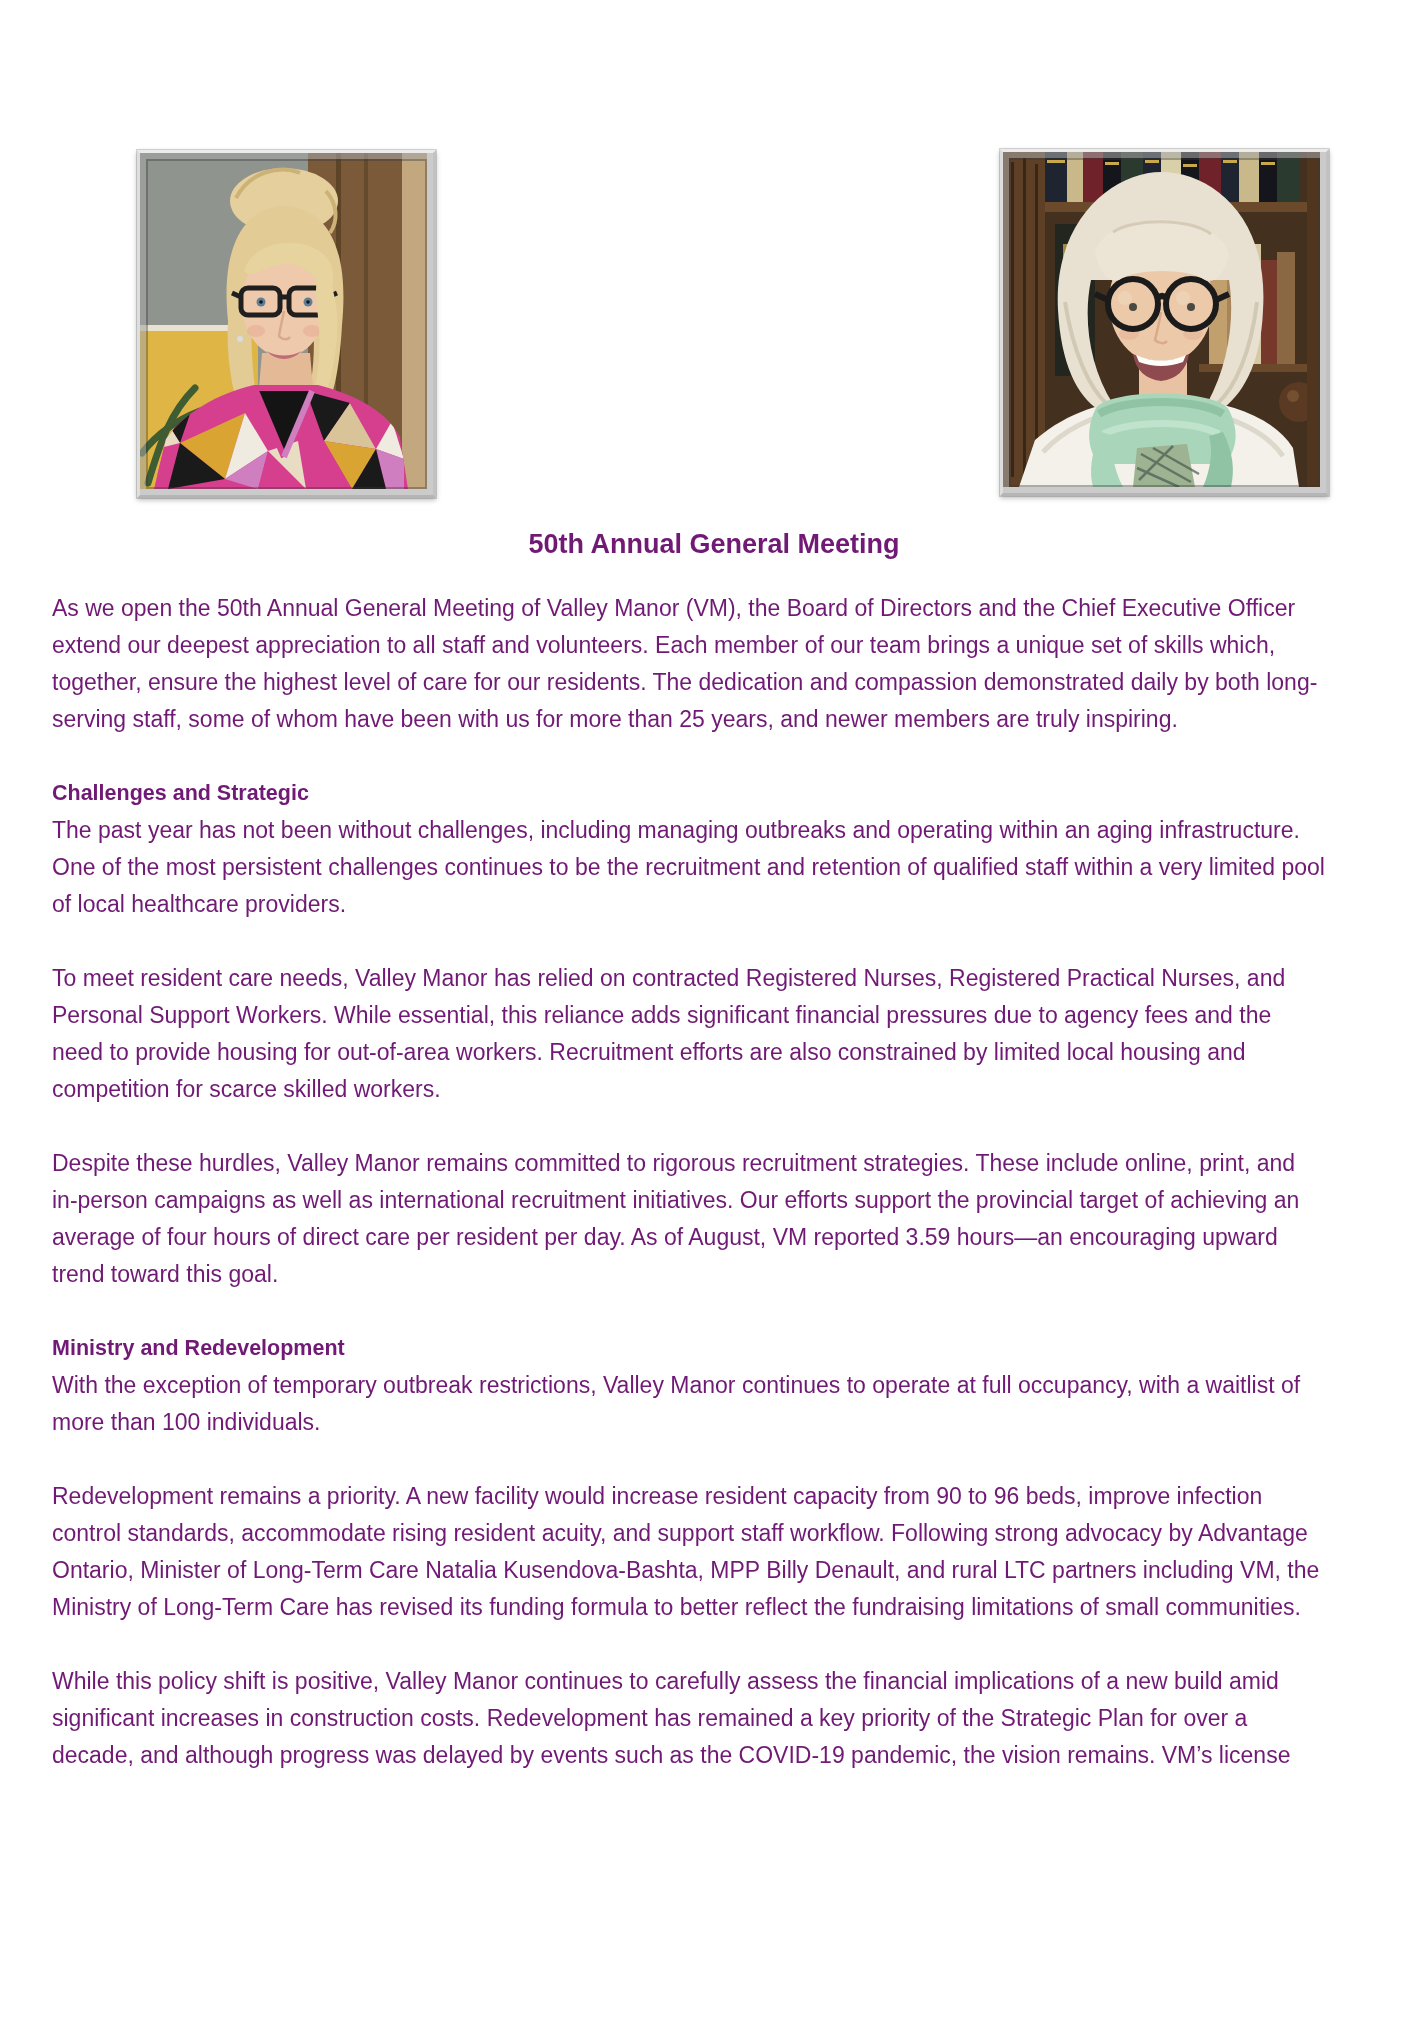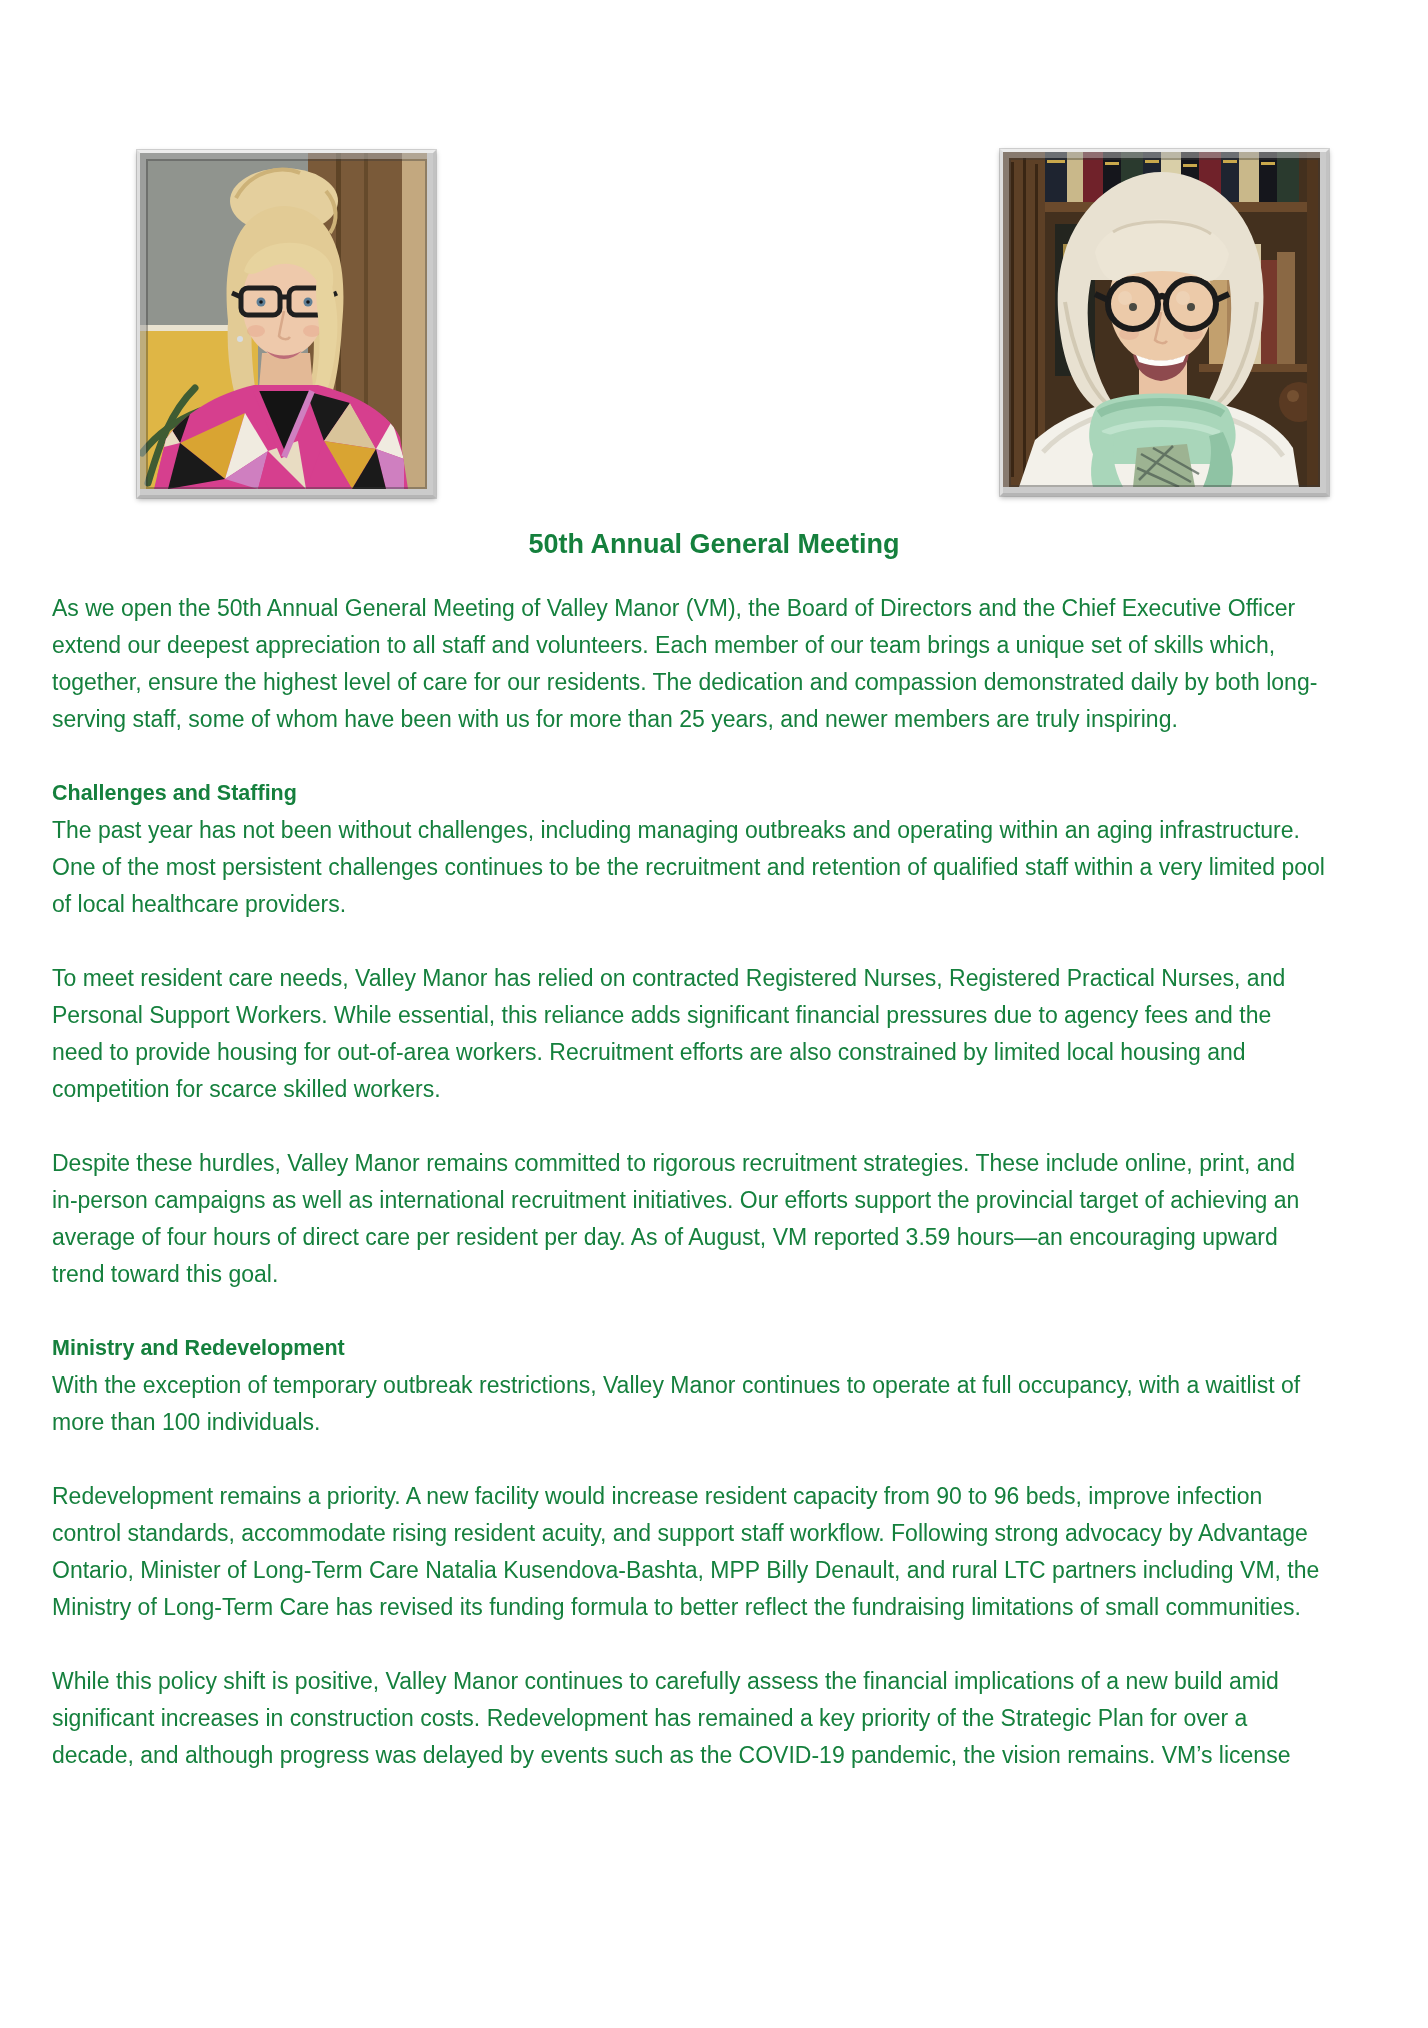--- a/index.html
+++ b/index.html
@@ -1,21 +1,21 @@
 <!DOCTYPE html>
 <html><head>
 <meta charset="utf-8">
 <style>
   html,body { margin:0; padding:0; background:#ffffff; }
   .page {
     position:relative;
     width:1428px; height:2028px;
     background:#ffffff;
     font-family:"Liberation Sans", sans-serif;
-    color:#15803d;
+    color:#701a75;
     overflow:hidden;
   }
   .photo-frame {
     position:absolute;
     border:3px solid;
     border-color:#ececec #c2c2c2 #b5b5b5 #dedede;
     box-shadow:0 2px 5px rgba(0,0,0,0.28), 0 0 0 1px #d8d8d8;
     background:#fff;
   }
   .photo-frame svg { display:block; }
@@ -242,21 +242,21 @@
     <div class="bevel"></div>
   </div>
 
   <div class="content">
     <h1 class="doc-title">
       <span>50th Annual General Meeting</span>
     </h1>
 
     <p class="body-text">As we open the 50th Annual General Meeting of Valley Manor (VM), the Board of Directors and the Chief Executive Officer extend our deepest appreciation to all staff and volunteers. Each member of our team brings a unique set of skills which, together, ensure the highest level of care for our residents. The dedication and compassion demonstrated daily by both long-serving staff, some of whom have been with us for more than 25 years, and newer members are truly inspiring.</p>
 
-    <h2 class="sec-heading">Challenges and Staffing</h2>
+    <h2 class="sec-heading">Challenges and Strategic</h2>
     <p class="body-text">The past year has not been without challenges, including managing outbreaks and operating within an aging infrastructure. One of the most persistent challenges continues to be the recruitment and retention of qualified staff within a very limited pool of local healthcare providers.</p>
     <p class="body-text">To meet resident care needs, Valley Manor has relied on contracted Registered Nurses, Registered Practical Nurses, and Personal Support Workers. While essential, this reliance adds significant financial pressures due to agency fees and the need to provide housing for out-of-area workers. Recruitment efforts are also constrained by limited local housing and competition for scarce skilled workers.</p>
     <p class="body-text">Despite these hurdles, Valley Manor remains committed to rigorous recruitment strategies. These include online, print, and in-person campaigns as well as international recruitment initiatives. Our efforts support the provincial target of achieving an average of four hours of direct care per resident per day. As of August, VM reported 3.59 hours—an encouraging upward trend toward this goal.</p>
 
     <h2 class="sec-heading">Ministry and Redevelopment</h2>
     <p class="body-text">With the exception of temporary outbreak restrictions, Valley Manor continues to operate at full occupancy, with a waitlist of more than 100 individuals.</p>
     <p class="body-text">Redevelopment remains a priority. A new facility would increase resident capacity from 90 to 96 beds, improve infection control standards, accommodate rising resident acuity, and support staff workflow. Following strong advocacy by Advantage Ontario, Minister of Long-Term Care Natalia Kusendova-Bashta, MPP Billy Denault, and rural LTC partners including VM, the Ministry of Long-Term Care has revised its funding formula to better reflect the fundraising limitations of small communities.</p>
     <p class="body-text">While this policy shift is positive, Valley Manor continues to carefully assess the financial implications of a new build amid significant increases in construction costs. Redevelopment has remained a key priority of the Strategic Plan for over a decade, and although progress was delayed by events such as the COVID-19 pandemic, the vision remains. VM’s license</p>
   </div>
 

